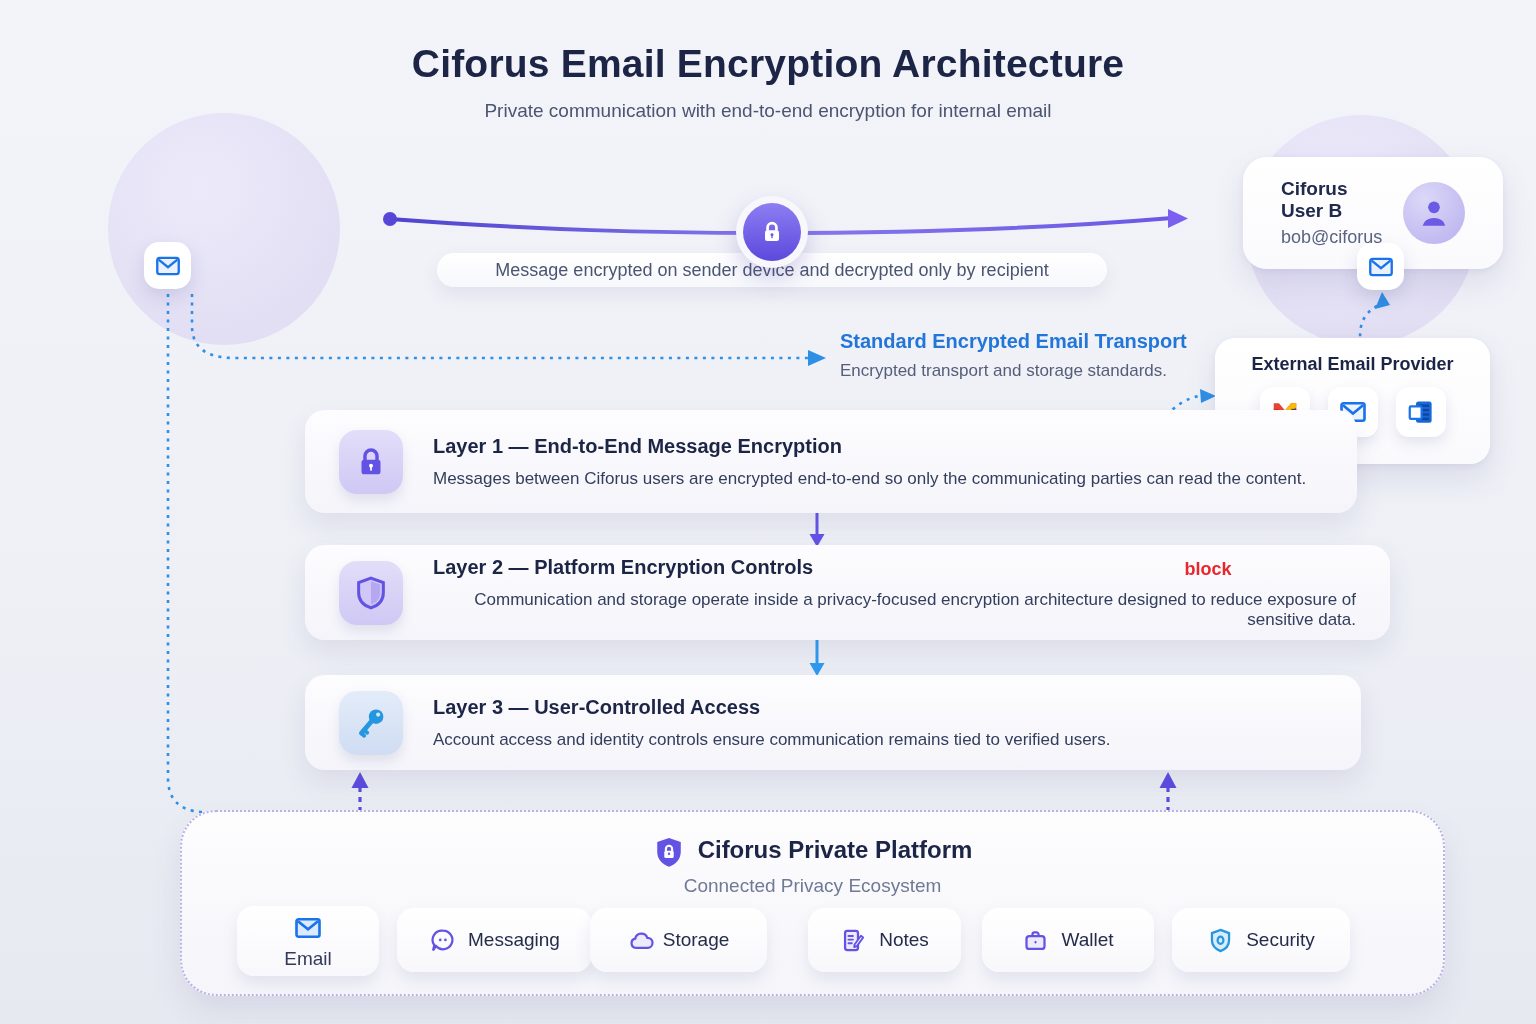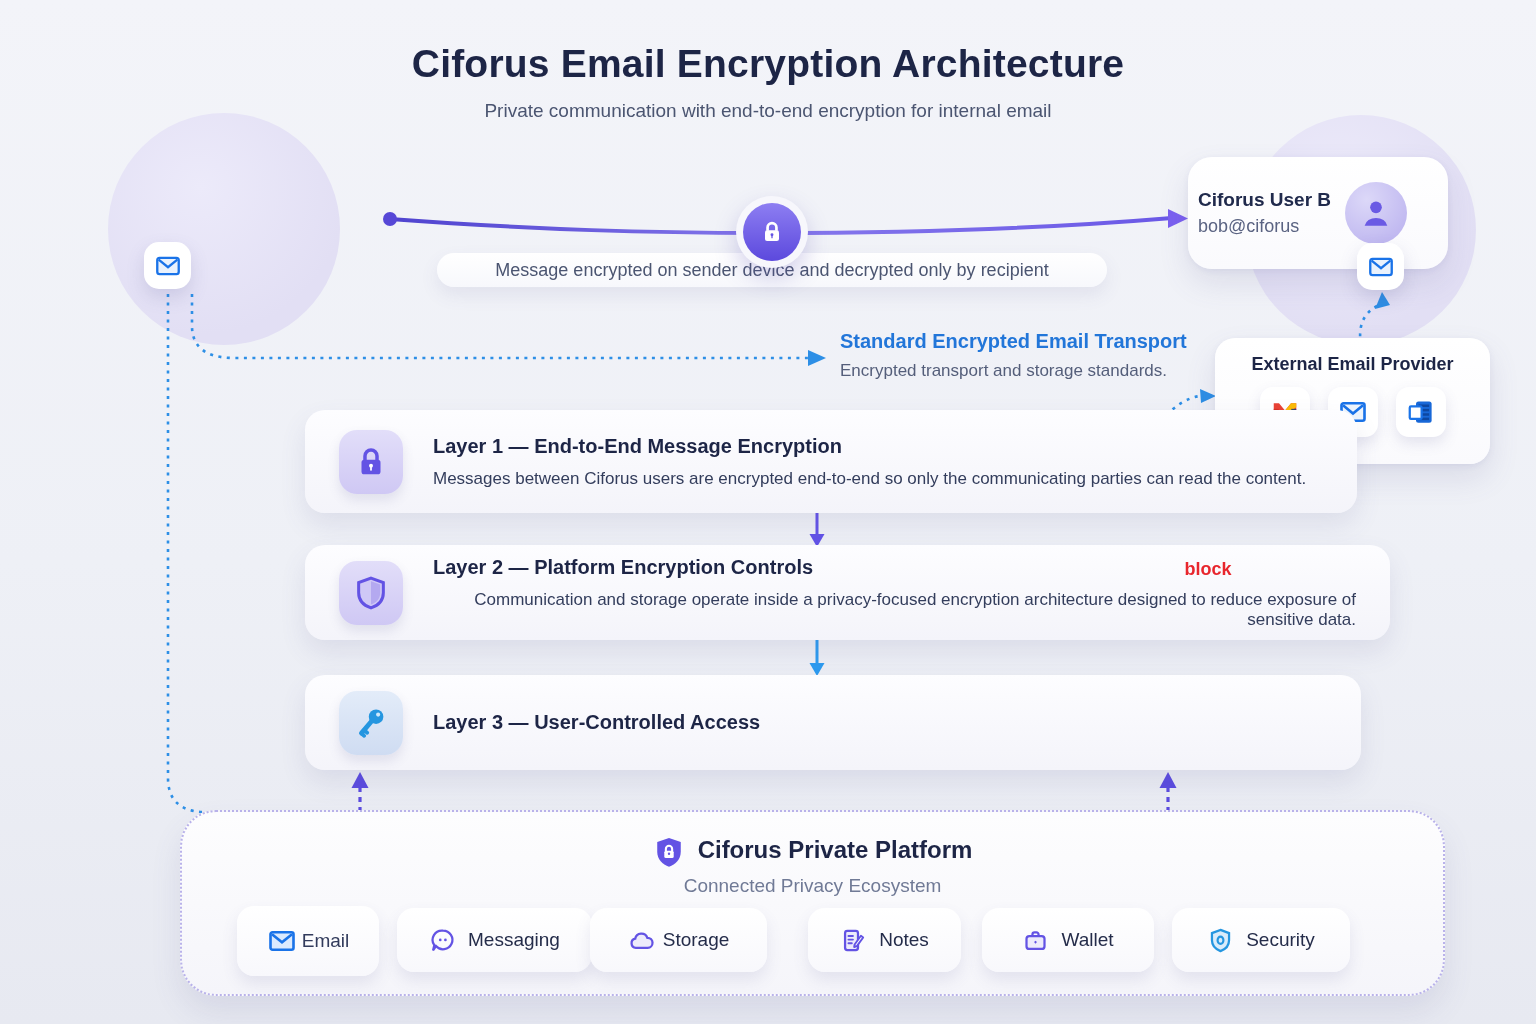--- a/index.html
+++ b/index.html
@@ -16,21 +16,21 @@
            font-size:39px; font-weight:bold; color:#1d2546; letter-spacing:.2px; }
   .subtitle { position:absolute; left:0; top:100px; width:1536px; text-align:center;
               font-size:19px; color:#4b5571; }
 
   svg.connectors { position:absolute; inset:0; z-index:3; pointer-events:none; }
 
   .card { position:absolute; background:linear-gradient(180deg,#ffffff 0%,#fafafd 100%);
           border-radius:24px; box-shadow:0 14px 30px rgba(90,90,150,.14), 0 2px 6px rgba(90,90,150,.08); z-index:4; }
   .user-card { display:flex; align-items:center; gap:18px; padding:0 26px; }
   .user-a { left:90px; top:155px; width:292px; height:113px; }
-  .user-b { left:1188px; top:157px; width:260px; height:112px; padding:0 10px; gap:14px;align-items:center; }
+  .user-b { left:1243px; top:157px; width:260px; height:112px; padding:0 38px; gap:14px;align-items:center; }
   .avatar { width:62px; height:62px; border-radius:50%; flex:0 0 auto;
             background:radial-gradient(circle at 35% 28%,#dcd8f8 0%,#bfb7f0 80%);
             display:flex; align-items:center; justify-content:center; }
   .avatar svg { width:40px; height:40px; }
   .user-name { font-size:19px; font-weight:bold; color:#202a4c; }
   .user-mail { font-size:18px; color:#5a6382; margin-top:5px; }
 
   .mail-badge { position:absolute; width:47px; height:47px; border-radius:15px; background:#fff;
                 box-shadow:0 8px 18px rgba(90,90,150,.18); display:flex; align-items:center; justify-content:center; z-index:6; }
   .mail-badge svg { width:28px; height:28px; }
@@ -85,21 +85,21 @@
               border:2px dotted #b9b2ea; box-shadow:0 16px 30px rgba(90,90,150,.12); z-index:4; }
   .plat-head { position:absolute; left:0; top:24px; width:100%; display:flex; align-items:flex-start; justify-content:center; gap:13px; }
   .plat-head svg { width:32px; height:34px; }
   .plat-title { font-size:24px; font-weight:bold; color:#1d2546; }
   .plat-sub { position:absolute; left:0; top:63px; width:100%; text-align:center; font-size:19px; color:#707a96; }
 
   .chip { position:absolute; background:linear-gradient(180deg,#ffffff,#f8f8fc); border-radius:17px;
           box-shadow:0 8px 16px rgba(90,90,150,.12); display:flex; align-items:center; justify-content:center;
           gap:12px; font-size:19px; font-weight:500; color:#242c4a; z-index:5; }
   .chip svg { width:27px; height:27px; }
-  .chip-email { left:237px; top:906px; width:142px; height:70px; flex-direction:row; gap:5px; font-weight:400; color:#323b5c; }
+  .chip-email { left:237px; top:906px; width:142px; height:70px; flex-direction:column; gap:5px; font-weight:400; color:#323b5c; }
   .chip-email svg { width:30px; height:30px; }
   .chip-messaging { left:397px; top:908px; width:195px; height:64px; }
   .chip-storage   { left:590px; top:908px; width:177px; height:64px;gap:8px; }
   .chip-notes     { left:808px; top:908px; width:153px; height:64px; }
   .chip-wallet    { left:982px; top:908px; width:172px; height:64px; }
   .chip-security  { left:1172px; top:908px; width:178px; height:64px; }
 </style>
 </head>
 <body>
 
@@ -256,20 +256,21 @@
     <div class="l-icon blue">
       <svg viewBox="0 0 24 24">
           <circle cx="15.2" cy="8" r="4.6" fill="#2596e0"></circle>
           <circle cx="16.5" cy="6.7" r="1.3" fill="#cfe9fb"></circle>
           <path d="M12.2 11 L6 18.4" stroke="#2596e0" stroke-width="3" stroke-linecap="round"></path>
           <path d="M7.6 16.5 L9.6 18.2 M5.9 18.5 L7.7 20.1" stroke="#2596e0" stroke-width="2.4" stroke-linecap="round"></path>
         </svg>
     </div>
     <div>
       <div class="l-title">Layer 3 — User-Controlled Access</div>
+      <div class="l-desc">Account access and identity controls ensure communication remains tied to verified users.</div>
     </div>
   </div>
 
   <div class="platform">
     <div class="plat-head">
       <svg viewBox="0 0 24 26">
           <path d="M12 1.5 L21 4.6 V12 c0 6-4 9.6-9 11.5 C7 21.6 3 18 3 12 V4.6 Z" fill="#6353e4"></path>
           <path d="M9.6 11.4 V9.9 a2.4 2.4 0 0 1 4.8 0 v1.5" fill="none" stroke="#ffffff" stroke-width="1.6"></path>
           <rect x="8.4" y="11.2" width="7.2" height="5.6" rx="1.2" fill="#ffffff"></rect>
           <circle cx="12" cy="13.6" r="0.9" fill="#6353e4"></circle>

